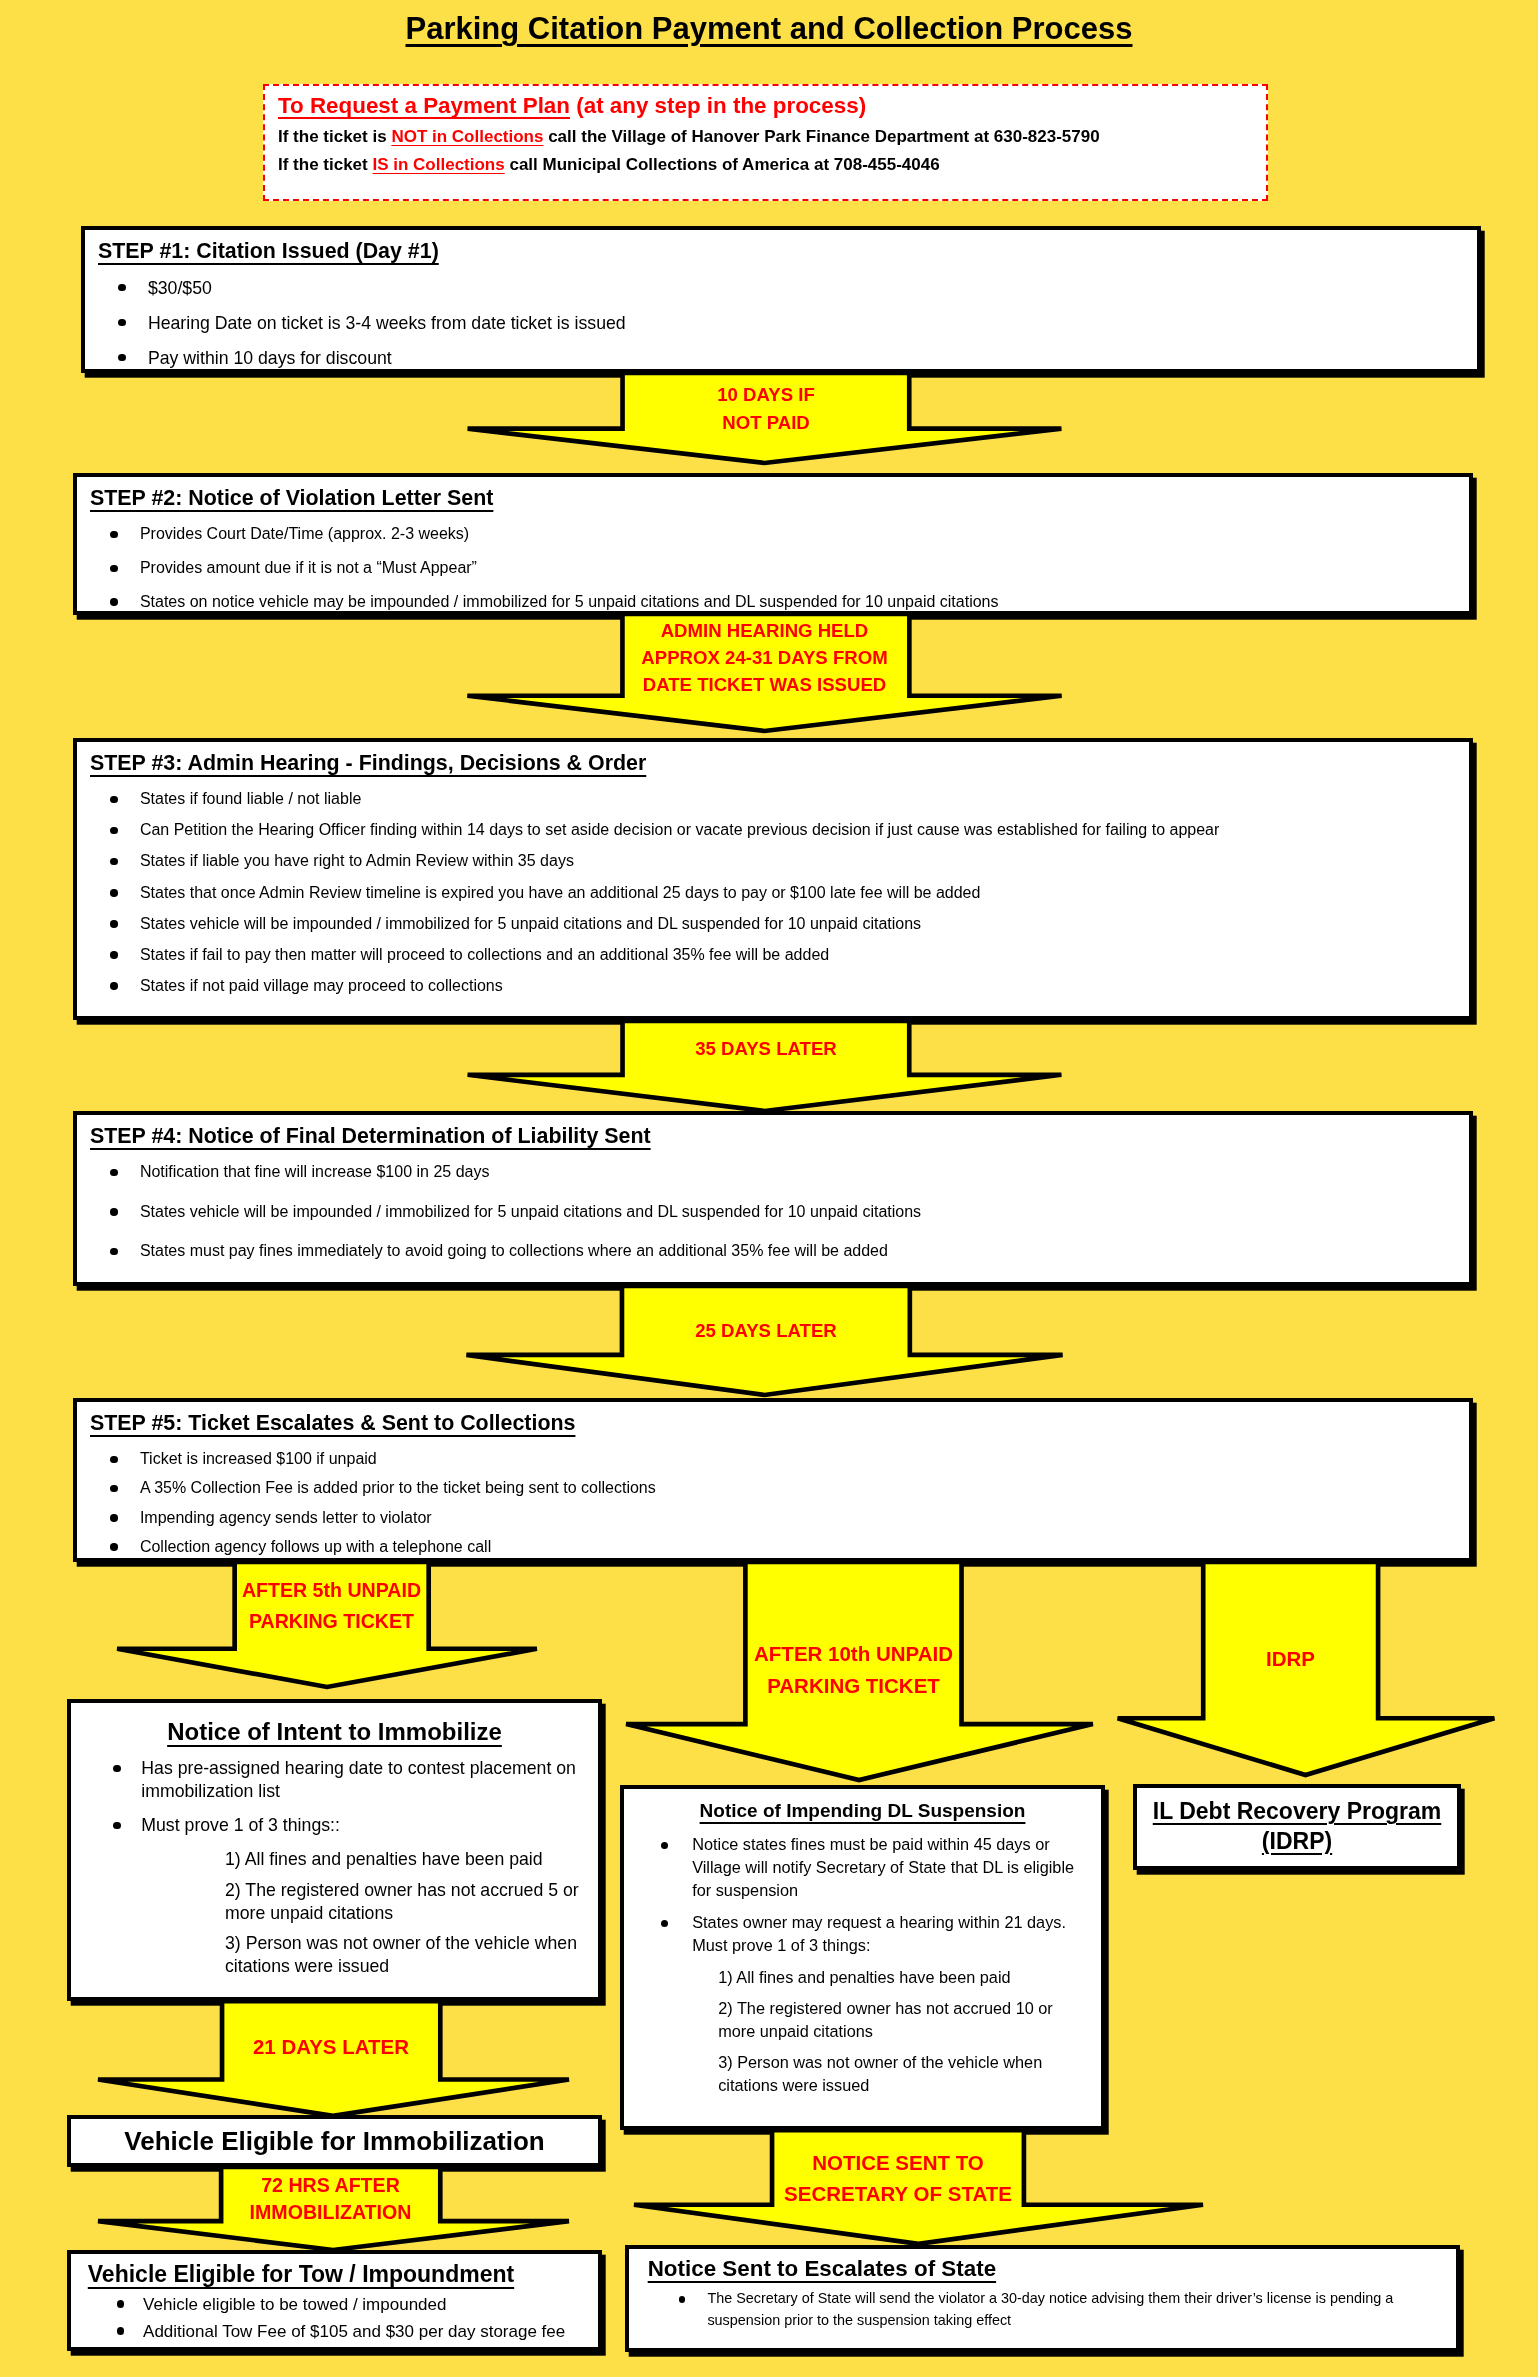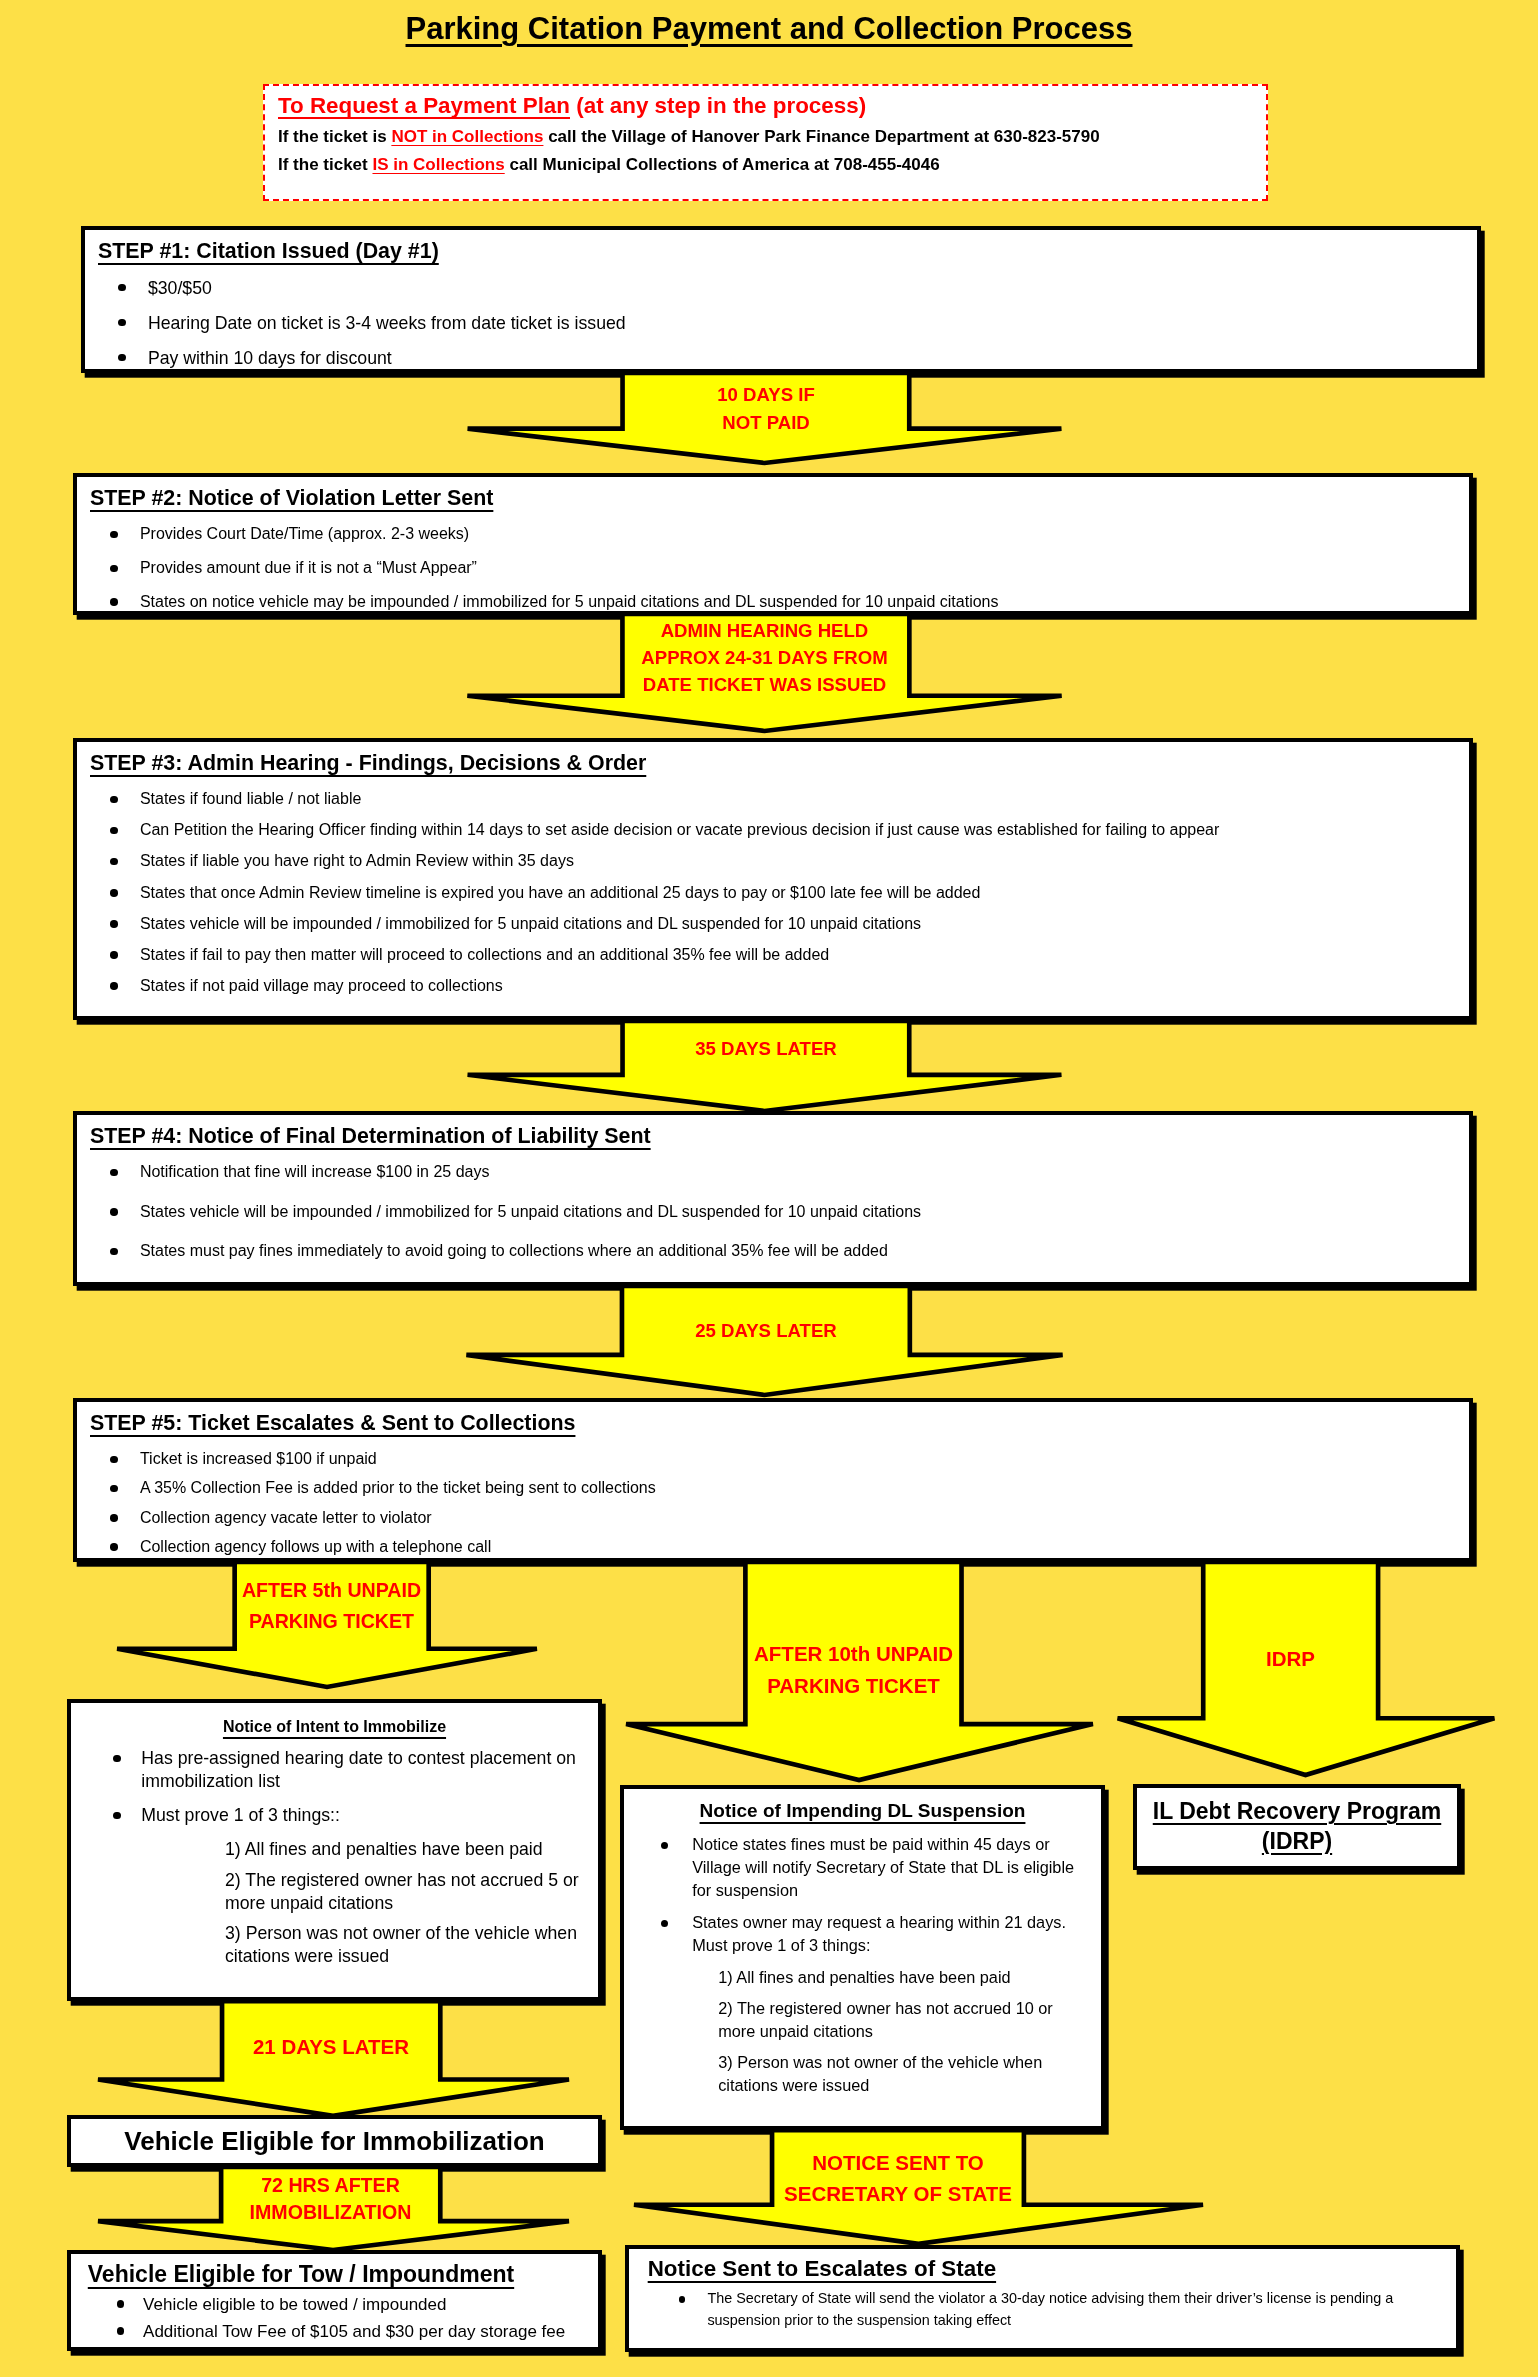--- a/index.html
+++ b/index.html
@@ -45,21 +45,21 @@
   
   .block-arrow{position:absolute;}
   .block-arrow svg{display:block;overflow:visible;}
   .arrow-shape{fill:#ffff00;stroke:#000;stroke-width:5;stroke-linejoin:miter;}
   .arrow-label{position:absolute;text-align:center;font-weight:bold;color:#ff0000;}
   
   .branch-title{
     text-align:center;font-weight:bold;text-decoration:underline;
     text-decoration-thickness:1.9px;text-underline-offset:4.7px;margin:7.5px 0 11.2px 0;
   }
-  .left-box .branch-title{font-size:16px;margin-top:11.2px;}
+  .left-box .branch-title{font-size:24px;margin-top:11.2px;}
   .left-box .bullet-row{font-size:17.7px;margin-bottom:11.2px;}
   .left-box .dot{margin:7.5px 20.5px 0 9.3px;}
   .left-box .num-row{font-size:17.7px;margin:0 0 7.5px 121px;max-width:384px;}
   .mid-box .branch-title{font-size:19px;}
   .mid-box .bullet-row{font-size:16.3px;margin-bottom:9.3px;line-height:1.4;}
   .mid-box .dot{margin:8.4px 24px 0 7.5px;}
   .mid-box .num-row{font-size:16.3px;margin:0 0 8.4px 65px;max-width:373px;line-height:1.4;}
   .idrp-box{display:flex;flex-direction:column;align-items:center;justify-content:center;}
   .idrp-line{font-size:23px;font-weight:bold;text-decoration:underline;text-decoration-thickness:1.9px;text-underline-offset:3.7px;line-height:1.3;}
   .center-box{display:flex;align-items:center;justify-content:center;font-size:26px;font-weight:bold;}
@@ -217,21 +217,21 @@
         <div class="bullet-row">
           <span class="dot"></span>
           <span class="bt">Ticket is increased $100 if unpaid</span>
         </div>
         <div class="bullet-row">
           <span class="dot"></span>
           <span class="bt">A 35% Collection Fee is added prior to the ticket being sent to collections</span>
         </div>
         <div class="bullet-row">
           <span class="dot"></span>
-          <span class="bt">Collection agency vacate letter to violator</span>
+          <span class="bt">Impending agency sends letter to violator</span>
         </div>
         <div class="bullet-row">
           <span class="dot"></span>
           <span class="bt">Collection agency follows up with a telephone call</span>
         </div>
       </div>
   </div>
 
   <div class="block-arrow" style="left:117px;top:1562px;width:420px;height:125px;">
     <svg width="420" height="125" viewBox="0 0 450 134">

